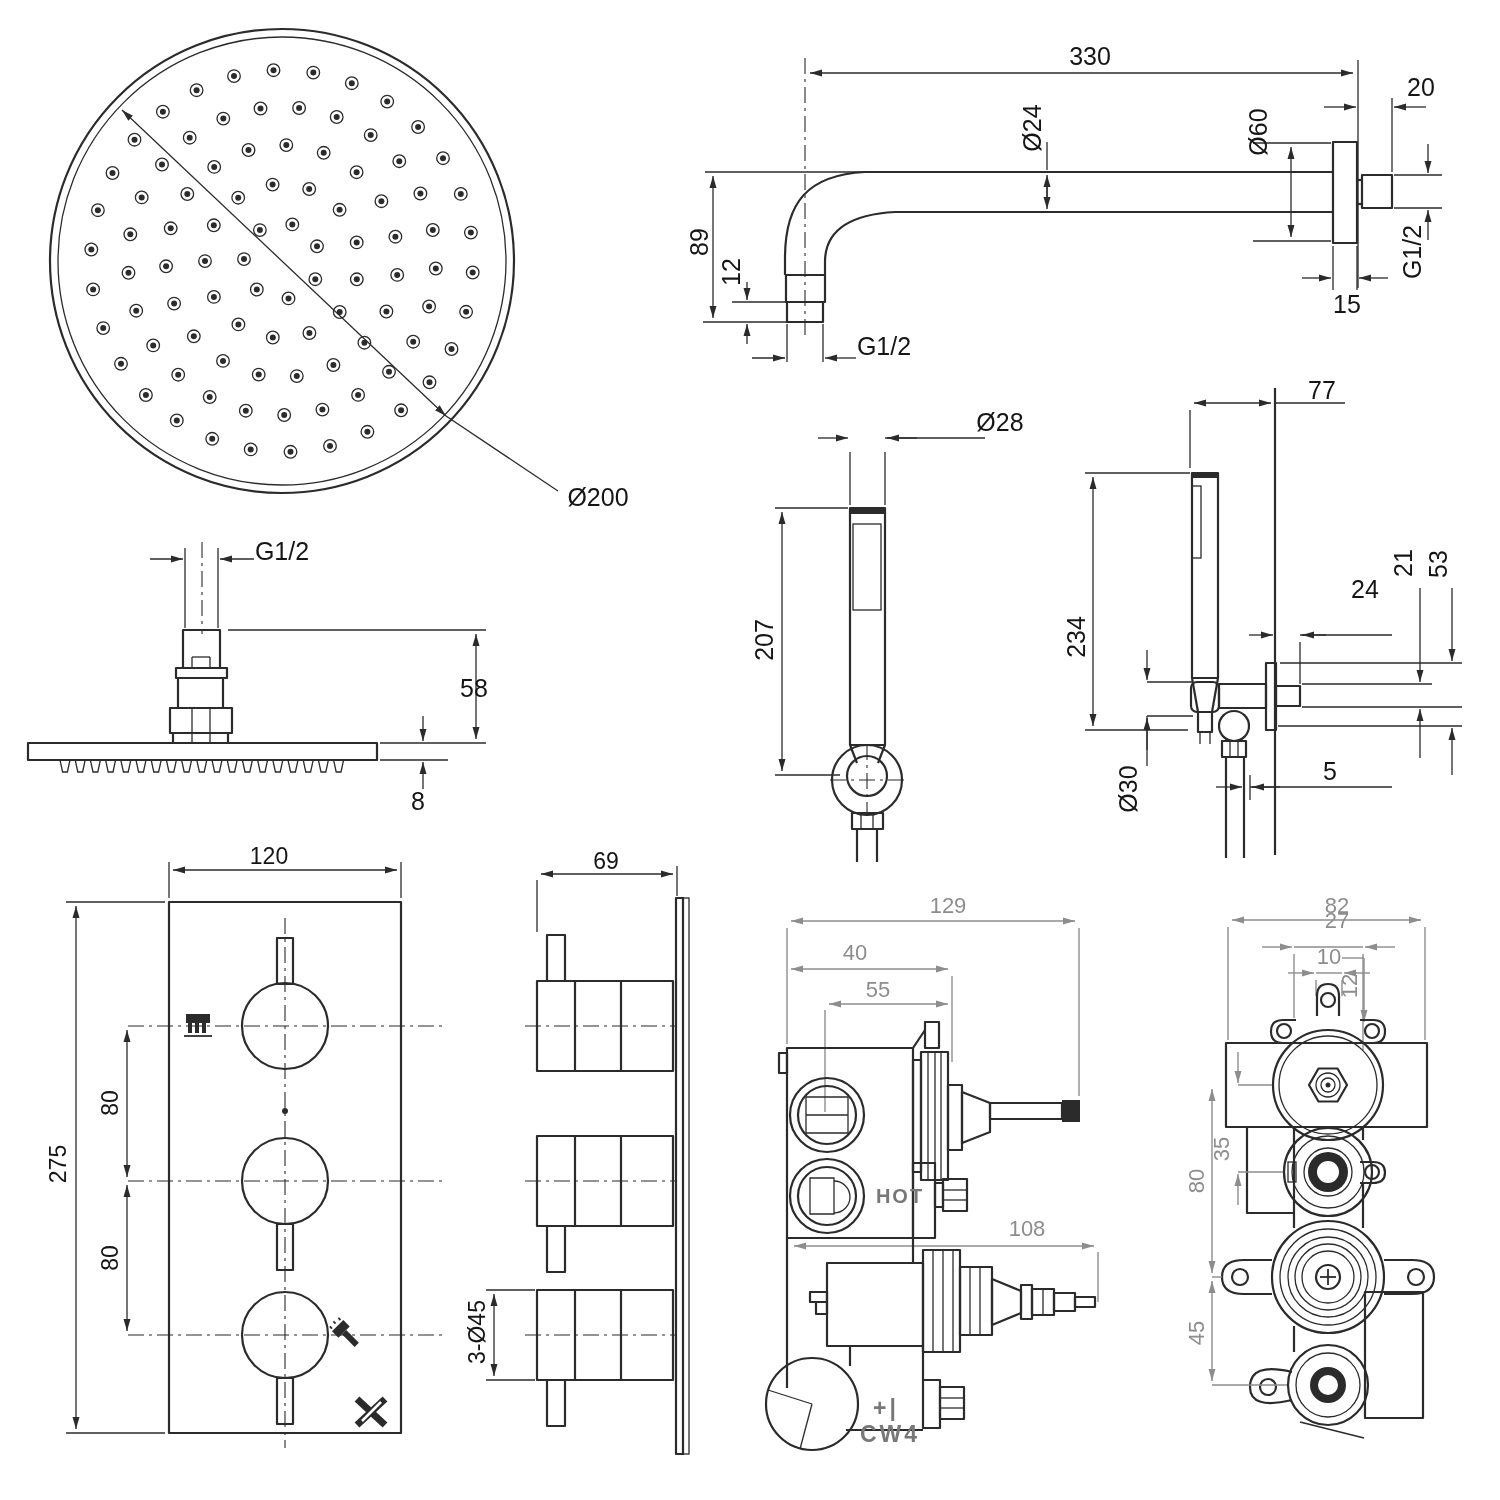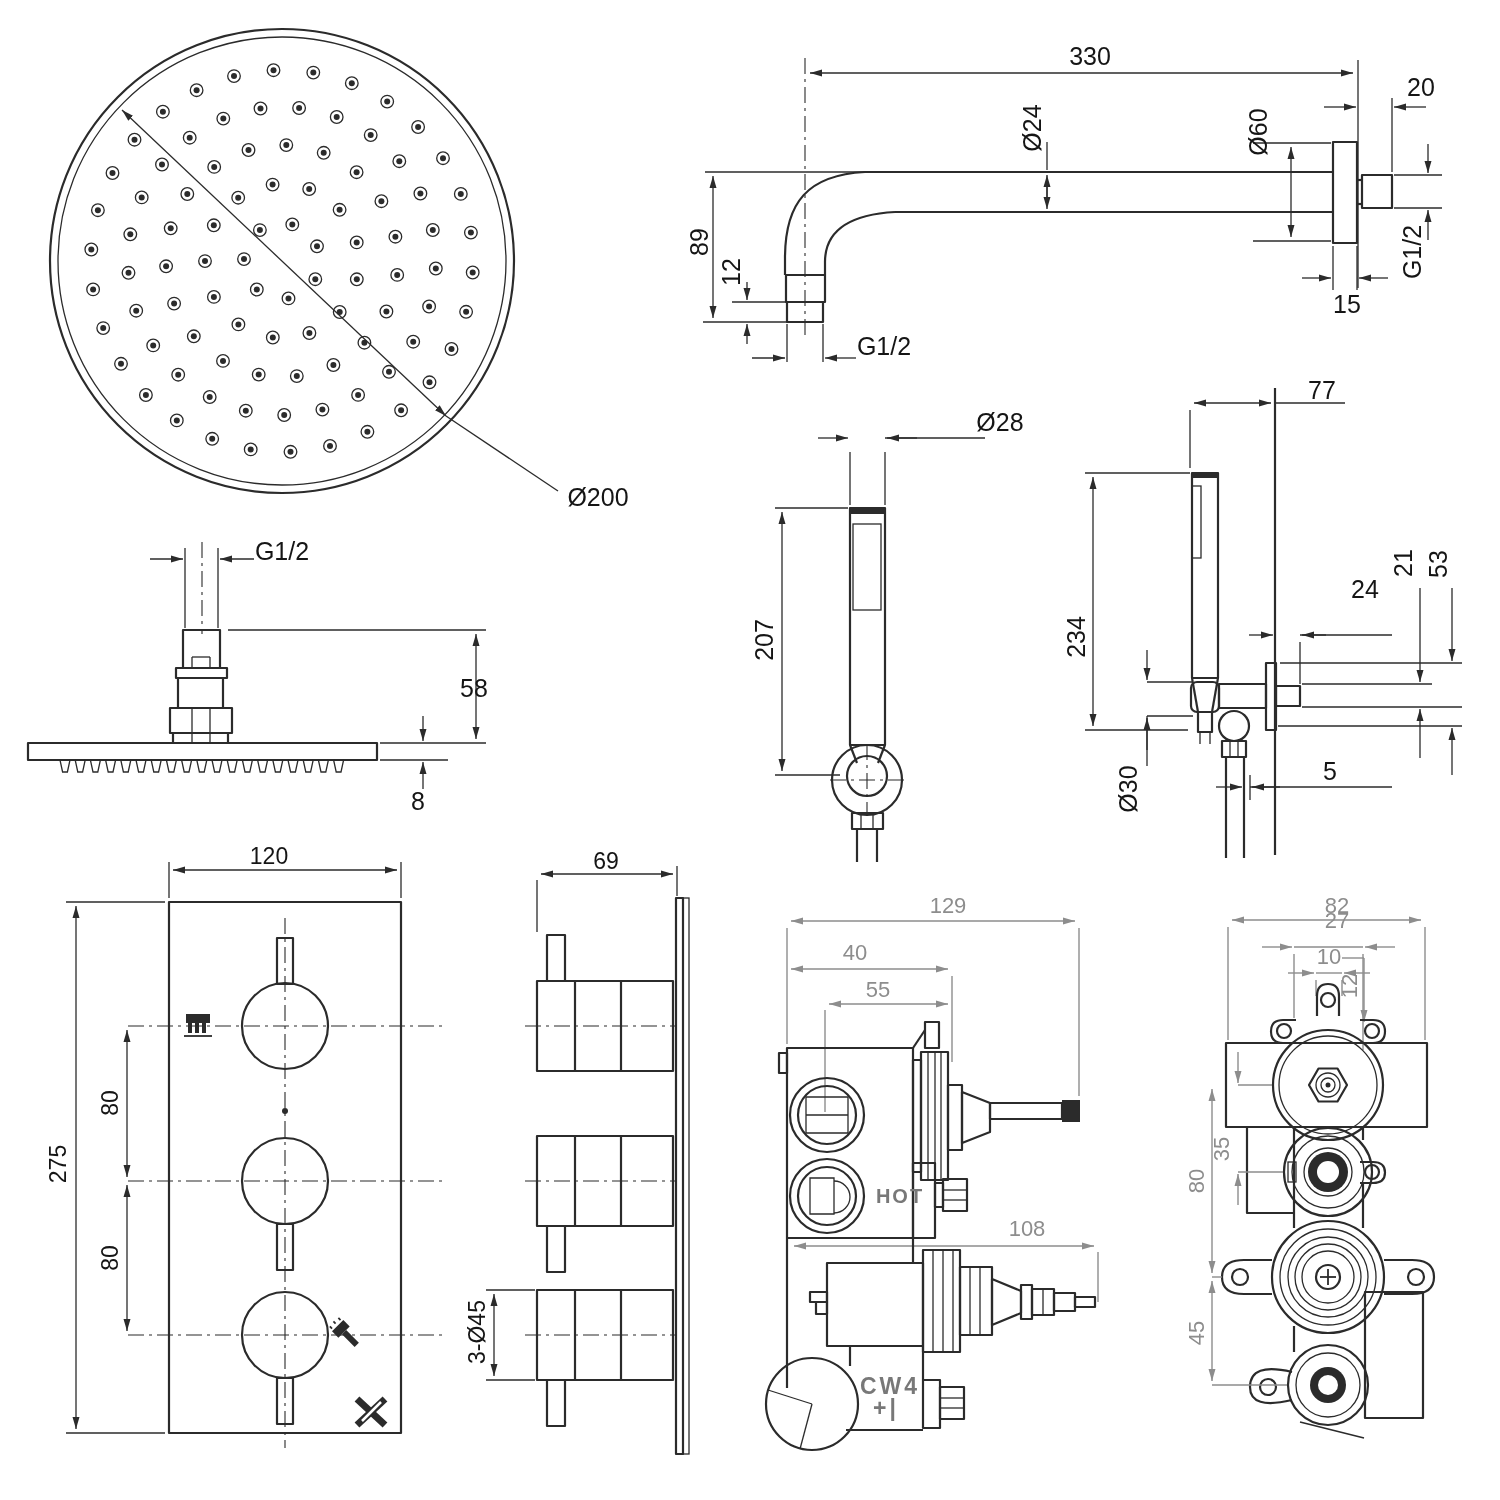--- a/index.html
+++ b/index.html
@@ -673,21 +673,21 @@
 <div class="lbl rot s23" style="left:110px;top:1258px">80</div>
 
 <div class="lbl s23" style="left:606px;top:861px">69</div>
 <div class="lbl rot s23" style="left:477px;top:1332px">3-Ø45</div>
 
 <div class="lbl gry" style="left:948px;top:906px">129</div>
 <div class="lbl gry" style="left:855px;top:953px">40</div>
 <div class="lbl gry" style="left:878px;top:990px">55</div>
 <div class="lbl gry" style="left:1027px;top:1229px">108</div>
 <div class="lbl emb" style="left:900px;top:1196px">HOT</div>
-<div class="lbl emb2" style="left:890px;top:1386px">CW4</div>
+<div class="lbl emb2" style="left:890px;top:1434px">CW4</div>
 <div class="lbl emb2" style="left:886px;top:1408px">+|</div>
 
 <div class="lbl gry" style="left:1337px;top:906px">82</div>
 <div class="lbl gry" style="left:1337px;top:921px">27</div>
 <div class="lbl gry" style="left:1329px;top:957px">10</div>
 <div class="lbl gryrot" style="left:1350px;top:986px">12</div>
 <div class="lbl gryrot" style="left:1222px;top:1149px">35</div>
 <div class="lbl gryrot" style="left:1197px;top:1181px">80</div>
 <div class="lbl gryrot" style="left:1197px;top:1333px">45</div>
 

